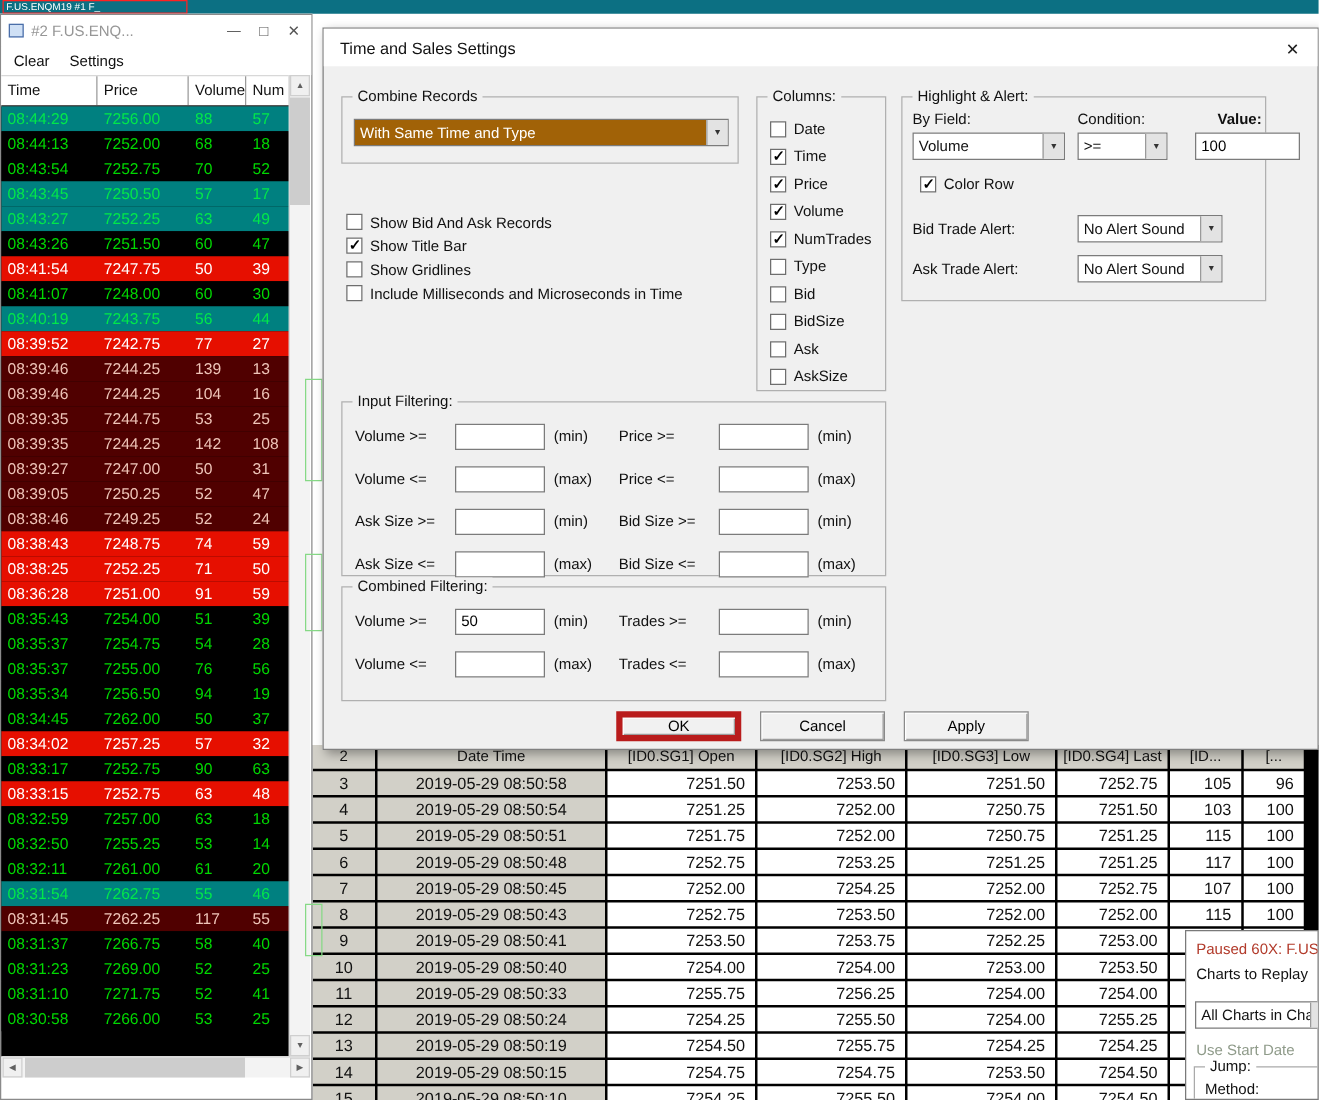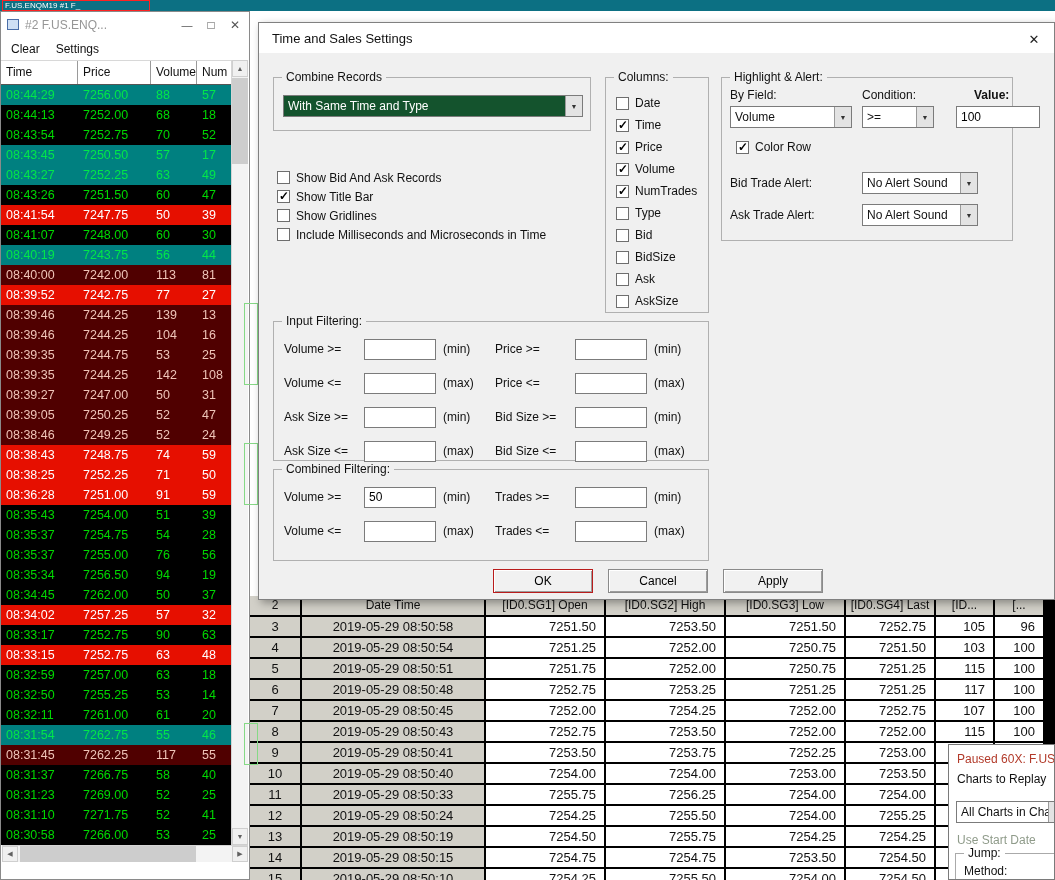--- a/index.html
+++ b/index.html
@@ -65,21 +65,21 @@
   .dlg-title { position:absolute; left:0; top:0; width:100%; height:30px; background:#fff;
                display:flex; align-items:center; padding-left:13px; font-size:13px; }
   .dlg-close { position:absolute; right:8px; top:6px; width:24px; height:20px; display:flex;
                align-items:center; justify-content:center; font-size:13px; color:#222; }
   .dlg-close::before { content:"✕"; }
   .group { position:absolute; border:1px solid #b0b0b0; }
   .group-label { position:absolute; top:-8px; left:8px; background:#f0f0f0; padding:0 4px;
                  font-size:12px; white-space:nowrap; }
   .combo { display:flex; height:22px; background:#fff; border:1px solid #7b7b7b; position:absolute; }
   .combo-text { flex:1; font-size:12px; line-height:20px; padding:0 4px; white-space:nowrap; overflow:hidden; }
-  .combo-text.sel { background:#14532d; color:#fff; }
+  .combo-text.sel { background:#a16207; color:#fff; }
   .combo-btn { width:17px; background:#e3e3e3; border-left:1px solid #9a9a9a; display:flex;
                align-items:center; justify-content:center; color:#333; font-size:7px; }
   .combo-btn::before { content:"▼"; }
   .tin { background:#fff; border:1px solid #7b7b7b; font-size:12px; font-family:"Liberation Sans",sans-serif;
          padding:0 4px; height:22px; }
   .cb-row { display:flex; align-items:center; }
   .cb { width:13px; height:13px; background:#fff; border:1px solid #6e6e6e; position:relative;
         flex:0 0 13px; }
   .cb.checked::after { content:"✓"; position:absolute; left:1px; top:-2px; font-size:12px;
                        font-weight:bold; color:#000; }
@@ -89,21 +89,21 @@
   .col-list .cb-row { height:22px; }
   .ff-grid { display:grid; grid-template-columns:211px 205px; row-gap:12px; padding:16px 0 0 10px; }
   .ffield { display:flex; align-items:center; height:22px; }
   .ff-label { width:80px; font-size:12px; white-space:nowrap; }
   .ff-in { width:72px; height:21px; }
   .ff-suffix { margin-left:7px; font-size:12px; }
   .hl-label { position:absolute; font-size:12px; white-space:nowrap; }
   .btn { position:absolute; width:100px; height:24px; background:#f1f1f1; border:1px solid #8a8a8a;
          box-shadow:inset 1px 1px 0 #fff, inset -1px -1px 0 #9c9c9c; font-size:12px;
          font-family:"Liberation Sans",sans-serif; }
-  .btn.default { border:1px solid #b91c1c; }
+  .btn.default { border:5px solid #b91c1c; }
 
   
   .sheet { position:absolute; left:250px; top:596px; width:805px; height:284px; background:#000;
            overflow:hidden; z-index:1; }
   .sheet-row { display:grid; grid-template-columns:50px 182px 118px 118px 118px 88px 57px 48px;
                column-gap:2px; height:19px; margin-bottom:2px; font-size:13px; line-height:19px; }
   .sc { background:#fff; text-align:right; padding-right:8px; overflow:hidden; white-space:nowrap; }
   .sc.gray { background:#d2d0c8; text-align:center; padding-right:0; }
   .sheet-hrow .sc { background:#d2d0c8; text-align:center; padding-right:0; font-size:12px; }
 
@@ -203,26 +203,20 @@
         <span class="ts-c">30</span>
       </div>
 
       <div class="ts-row teal">
         <span class="ts-c">08:40:19</span>
         <span class="ts-c">7243.75</span>
         <span class="ts-c">56</span>
         <span class="ts-c">44</span>
       </div>
 
-      <div class="ts-row maroon">
-        <span class="ts-c">08:40:00</span>
-        <span class="ts-c">7242.00</span>
-        <span class="ts-c">113</span>
-        <span class="ts-c">81</span>
-      </div>
 
       <div class="ts-row red">
         <span class="ts-c">08:39:52</span>
         <span class="ts-c">7242.75</span>
         <span class="ts-c">77</span>
         <span class="ts-c">27</span>
       </div>
 
       <div class="ts-row maroon">
         <span class="ts-c">08:39:46</span>

